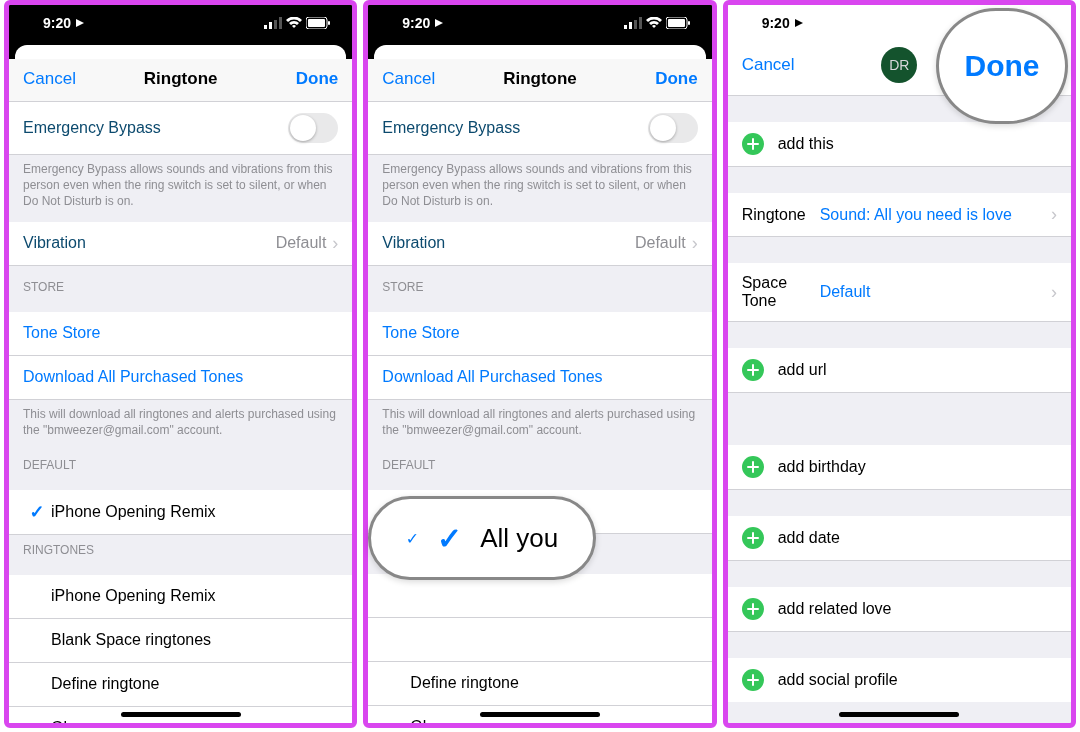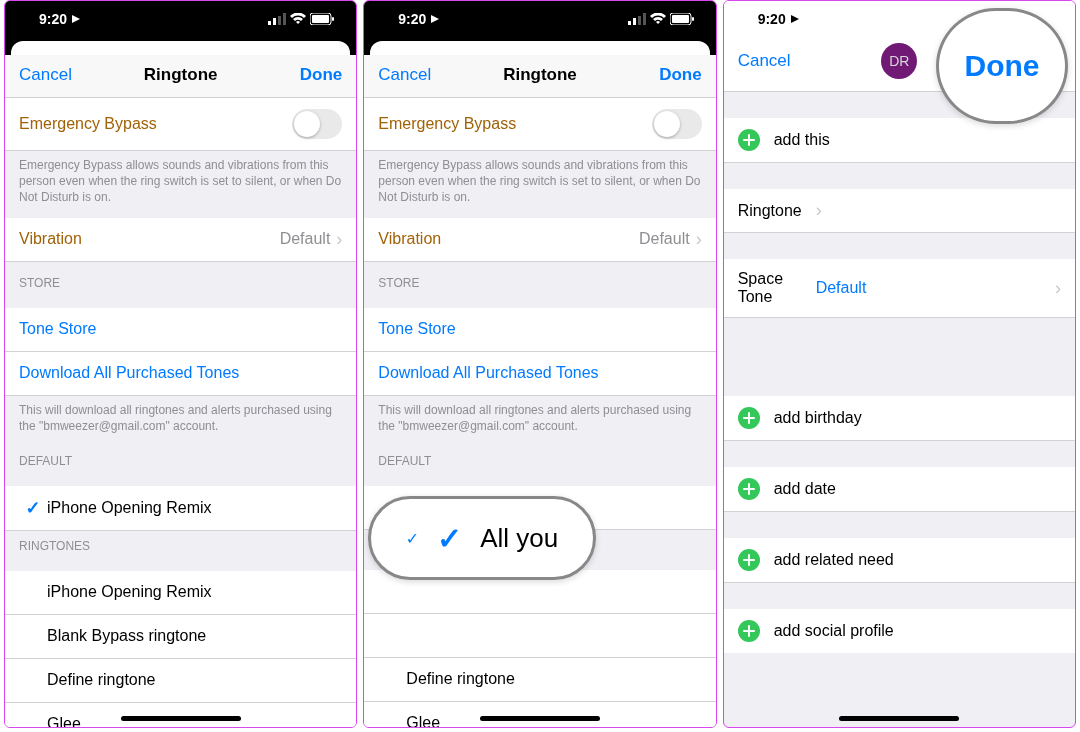--- a/index.html
+++ b/index.html
@@ -12,21 +12,21 @@
     overflow: hidden;
   }
   .phones {
     display: flex;
     gap: 6px;
     padding: 0 4px;
   }
   .phone {
     width: 354px;
     height: 728px;
-    border: 1px solid #d946ef;
+    border: 5px solid #d946ef;
     border-radius: 6px;
     background: #efeff4;
     overflow: hidden;
     position: relative;
   }
   .status-bar {
     display: flex;
     justify-content: space-between;
     align-items: center;
     padding: 8px 22px 4px 34px;
@@ -63,21 +63,21 @@
   .list { background:#efeff4; font-size:16px; }
   .cell {
     background:#fff;
     padding:11px 14px;
     border-bottom:1px solid #d1d1d6;
     display:flex;
     align-items:center;
     min-height:44px;
   }
   .cell.no-bottom { border-bottom:none; }
-  .cell .label { flex:1; color:#a16207; }
+  .cell .label { flex:1; color:#0c4a6e; }
   .cell .value { color:#8e8e93; margin-right:6px; }
   .cell .value.blue { color:#007aff; }
   .chevron { color:#c7c7cc; font-size:18px; }
   .footer-text {
     padding:6px 8px 12px 14px;
     font-size:12px;
     color:#8e8e93;
     line-height:1.35;
   }
   .header-text {
@@ -100,21 +100,21 @@
   .checkmark { color:#007aff; font-size:18px; font-weight:bold; }
   .ringtone-label { flex:1; }
 
   .add-btn {
     width:22px; height:22px; border-radius:11px; background:#34c759;
     display:flex; align-items:center; justify-content:center;
     margin-right:14px; flex-shrink:0;
   }
   .add-btn svg { display:block; }
   .avatar {
-    width:36px; height:36px; border-radius:18px; background:#701a75;
+    width:36px; height:36px; border-radius:18px; background:#14532d;
     display:flex; align-items:center; justify-content:center;
     color:#d8d8db; font-size:14px; font-weight:500;
   }
   .section-gap { height:26px; background:#efeff4; }
 
   .home-indicator {
     position:absolute; bottom:6px; left:50%; transform:translateX(-50%);
     width:120px; height:5px; background:#000; border-radius:3px;
   }
 
@@ -226,21 +226,21 @@
         <span class="ringtone-label">iPhone Opening Remix</span>
       </div>
 
       <div class="header-text small">RINGTONES</div>
       <div class="cell">
           <span class="check-slot"></span>
           <span class="ringtone-label">iPhone Opening Remix</span>
         </div>
       <div class="cell">
           <span class="check-slot"></span>
-          <span class="ringtone-label">Blank Bypass ringtone</span>
+          <span class="ringtone-label">Blank Space ringtones</span>
         </div>
       <div class="cell">
           <span class="check-slot"></span>
           <span class="ringtone-label">Define ringtone</span>
         </div>
       <div class="cell">
           <span class="check-slot"></span>
           <span class="ringtone-label">Glee</span>
         </div>
 
@@ -353,31 +353,40 @@
             <svg width="12" height="12" viewBox="0 0 12 12">
               <path d="M6 1 V11 M1 6 H11" stroke="#fff" stroke-width="2" stroke-linecap="round"></path>
             </svg>
           </div>
         <span>add this</span>
       </div>
 
       <div class="section-gap"></div>
       <div class="cell">
         <span style="width:78px;">Ringtone</span>
+        <span class="value blue" style="flex:1;">Sound: All you need is love</span>
         <span class="chevron">›</span>
       </div>
 
       <div class="section-gap"></div>
       <div class="cell">
         <span style="width:78px;">Space Tone</span>
         <span class="value blue" style="flex:1;">Default</span>
         <span class="chevron">›</span>
       </div>
 
       <div class="section-gap"></div>
+      <div class="cell">
+        <div class="add-btn">
+            <svg width="12" height="12" viewBox="0 0 12 12">
+              <path d="M6 1 V11 M1 6 H11" stroke="#fff" stroke-width="2" stroke-linecap="round"></path>
+            </svg>
+          </div>
+        <span>add url</span>
+      </div>
 
       <div class="section-gap"></div>
 
       <div class="section-gap"></div>
       <div class="cell">
         <div class="add-btn">
             <svg width="12" height="12" viewBox="0 0 12 12">
               <path d="M6 1 V11 M1 6 H11" stroke="#fff" stroke-width="2" stroke-linecap="round"></path>
             </svg>
           </div>
@@ -394,21 +403,21 @@
         <span>add date</span>
       </div>
 
       <div class="section-gap"></div>
       <div class="cell">
         <div class="add-btn">
             <svg width="12" height="12" viewBox="0 0 12 12">
               <path d="M6 1 V11 M1 6 H11" stroke="#fff" stroke-width="2" stroke-linecap="round"></path>
             </svg>
           </div>
-        <span>add related need</span>
+        <span>add related love</span>
       </div>
 
       <div class="section-gap"></div>
       <div class="cell no-bottom">
         <div class="add-btn">
             <svg width="12" height="12" viewBox="0 0 12 12">
               <path d="M6 1 V11 M1 6 H11" stroke="#fff" stroke-width="2" stroke-linecap="round"></path>
             </svg>
           </div>
         <span>add social profile</span>

